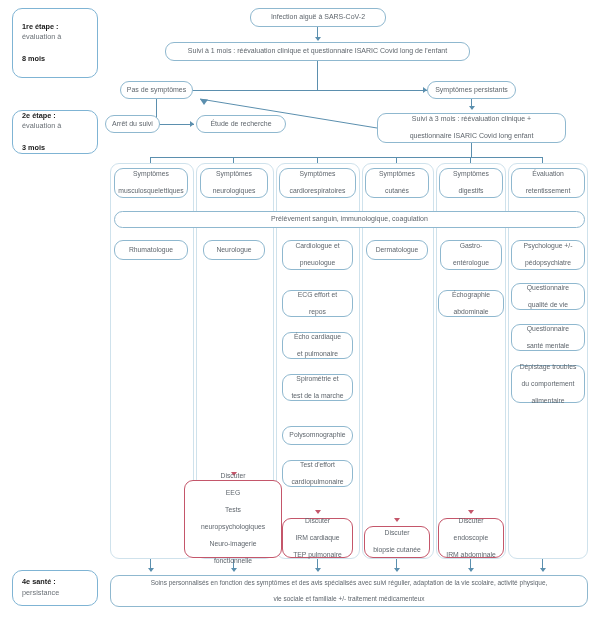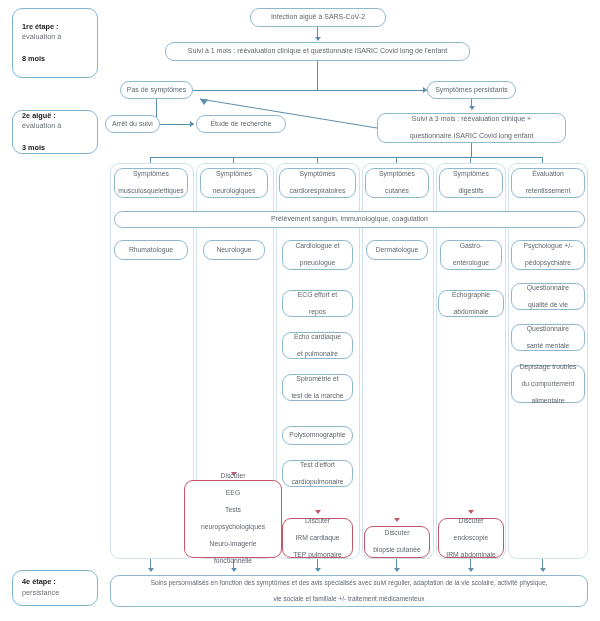--- a/index.html
+++ b/index.html
@@ -71,30 +71,30 @@
   <div class="box stage" style="left:12px;top:8px;width:86px;height:70px;">
     <div class="st-txt">
       <b>1re étape :</b><br>
       <span>évaluation à</span><br>
       <b>8 mois</b>
     </div>
   </div>
 
   <div class="box stage" style="left:12px;top:110px;width:86px;height:44px;">
     <div class="st-txt">
-      <b>2e aiguë :</b><br>
+      <b>2e étape :</b><br>
       <span>évaluation à</span><br>
       <b>3 mois</b>
     </div>
   </div>
 
 
   <div class="box stage" style="left:12px;top:570px;width:86px;height:36px;">
     <div class="st-txt">
-      <b>4e étape :</b><br>
+      <b>4e santé :</b><br>
       <span>persistance</span>
     </div>
   </div>
 
   <div class="box" style="left:250px;top:8px;width:136px;height:19px;font-size:7px;">
     <span>Infection aiguë à SARS-CoV-2</span>
   </div>
   <div class="ln v" style="left:317px;top:27px;height:13px;"></div>
   <div class="ar down" style="left:314.5px;top:37px;"></div>
 

